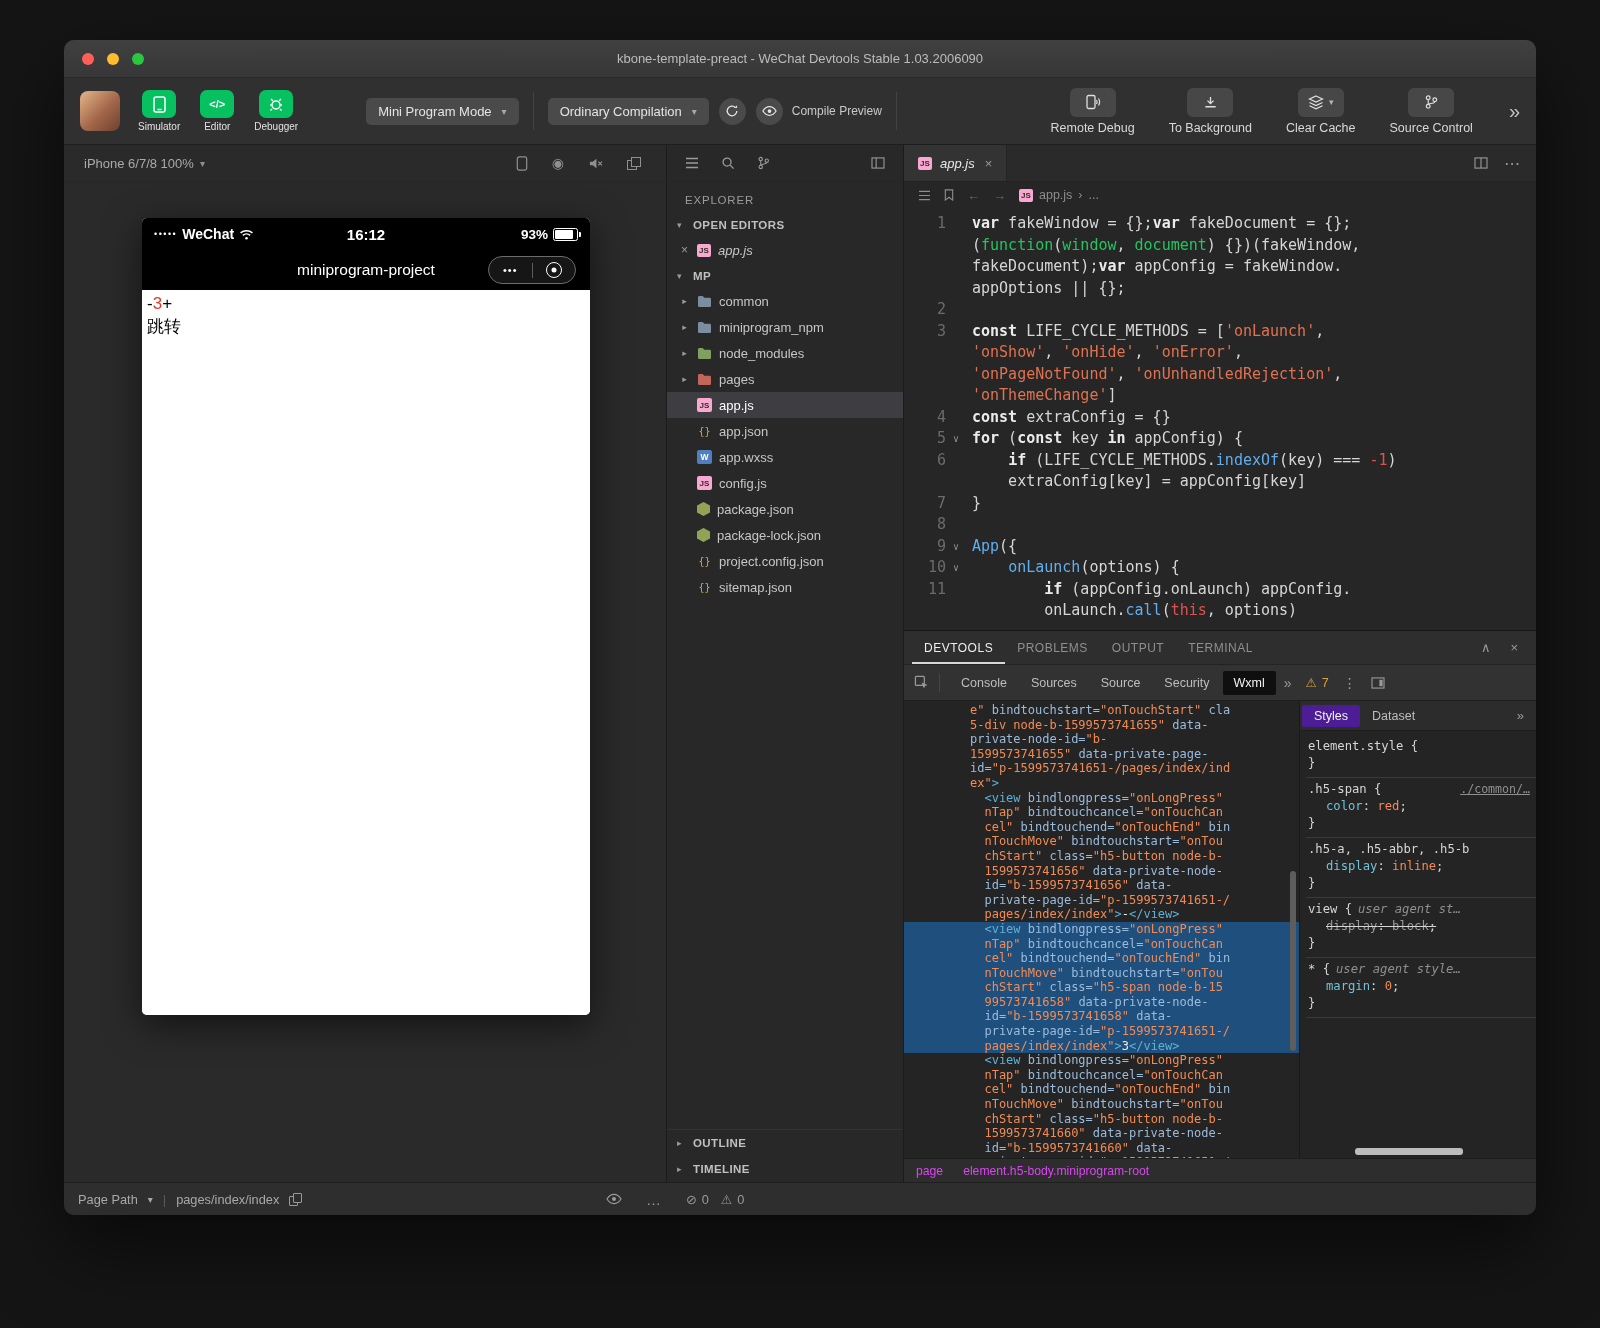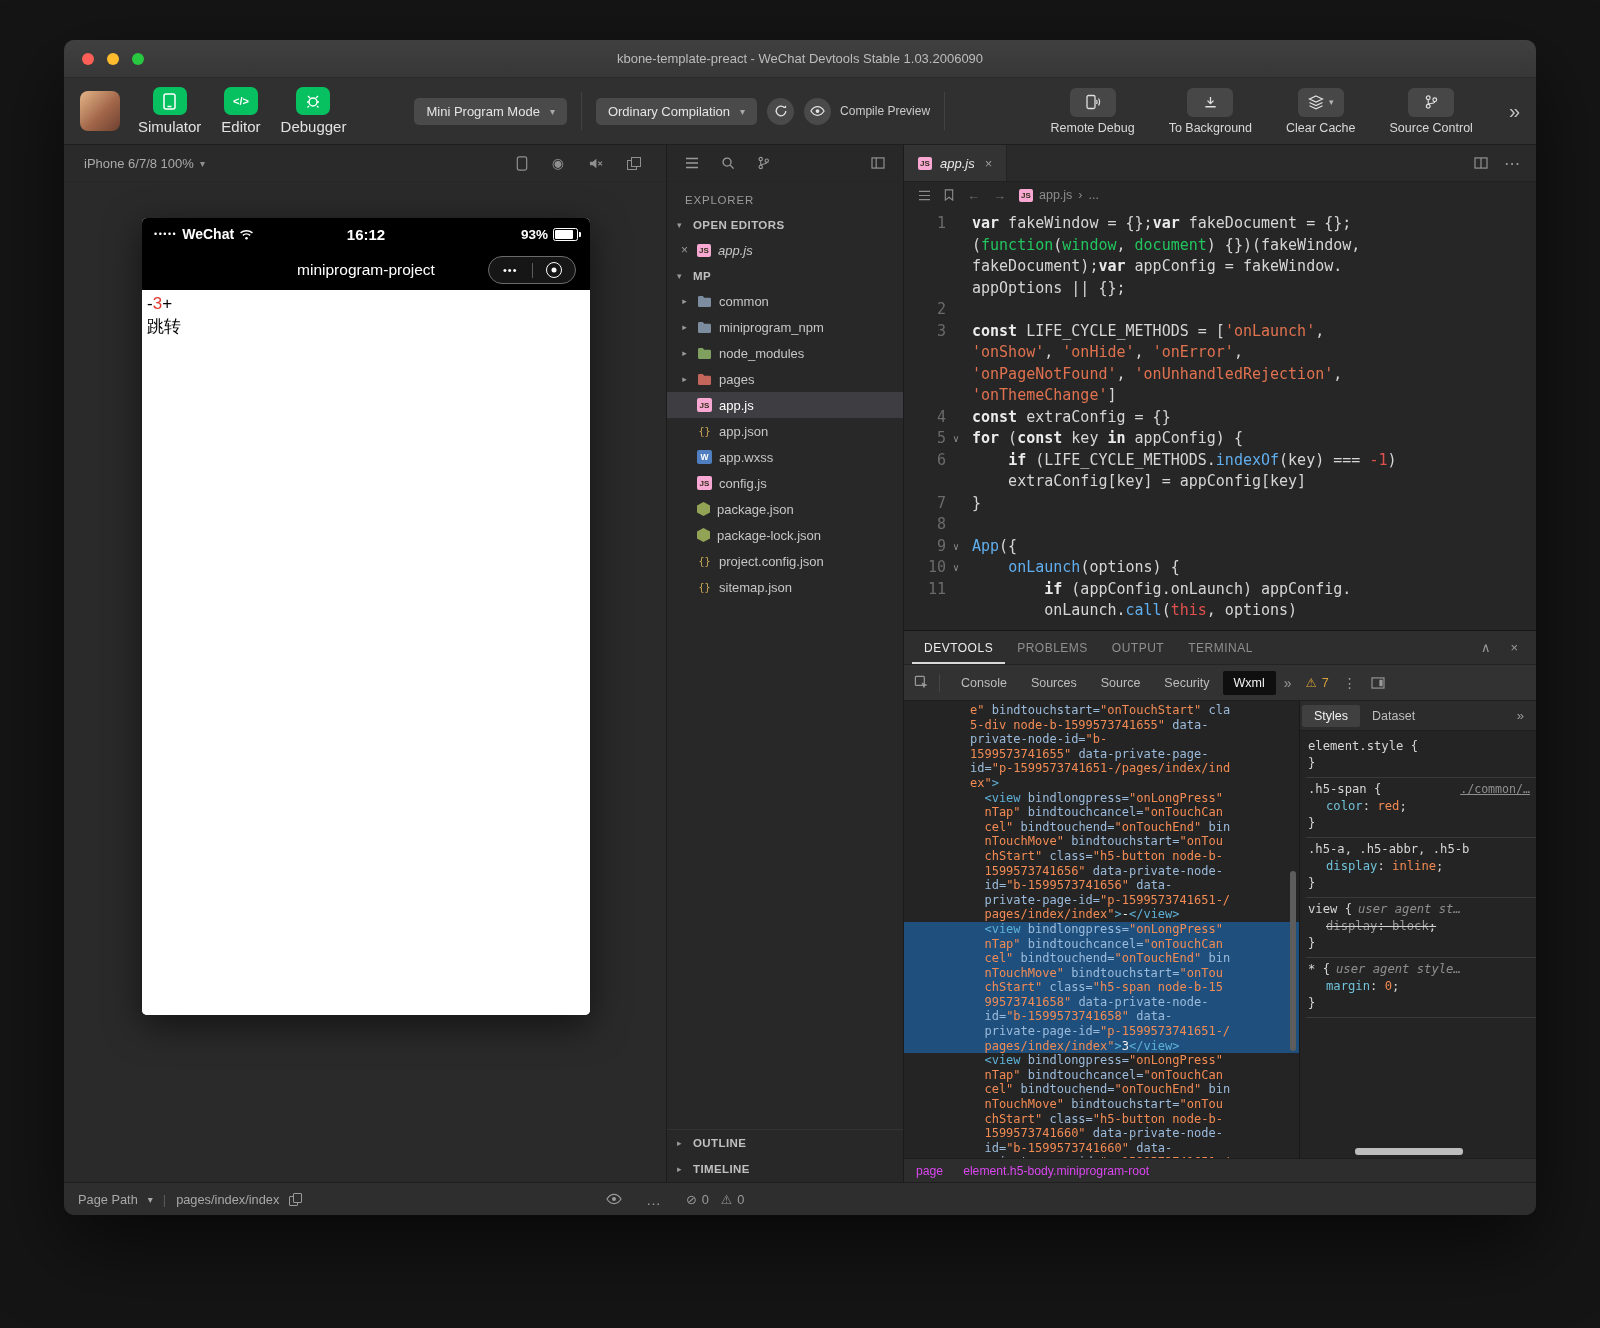--- a/index.html
+++ b/index.html
@@ -10,21 +10,21 @@
   .tl{position:absolute;left:18px;top:13px;display:flex;gap:13px;}
   .tl i{width:12px;height:12px;border-radius:50%;display:block;}
   .tl .r{background:#ff5f57}.tl .y{background:#febc2e}.tl .g{background:#28c840}
   .title{font-size:13px;color:#bcbcbc;}
   
   .toolbar{height:67px;background:#303030;border-bottom:1px solid #1e1e1e;box-sizing:border-box;display:flex;align-items:center;padding:0 16px;gap:14px;}
   .avatar{width:40px;height:40px;border-radius:8px;background:linear-gradient(135deg,#d9a87e 10%,#a2674a 55%,#6e4030);flex-shrink:0;}
   .tool-nav{display:flex;gap:20px;margin-left:4px;}
   .tnav{display:flex;flex-direction:column;align-items:center;gap:3px;}
   .tnav .ic{width:34px;height:28px;border-radius:7px;background:#07c160;color:#fff;display:flex;align-items:center;justify-content:center;font-size:11px;font-weight:700;}
-  .tnav .lb{font-size:15px;color:#e2e2e2;white-space:nowrap;}
+  .tnav .lb{font-size:10px;color:#e2e2e2;white-space:nowrap;}
   .dd{height:27px;background:#4a4a4a;border-radius:5px;display:flex;align-items:center;padding:0 12px;gap:10px;font-size:13px;color:#e4e4e4;white-space:nowrap;}
   .dd .caret{color:#a8a8a8;font-size:10px;}
   .dd.mode{margin-left:54px;}
   .vsep{width:1px;height:38px;background:#424242;flex-shrink:0;}
   .compile-group{display:flex;align-items:flex-start;gap:10px;}
   .cg-right{display:flex;align-items:center;gap:9px;}
   .cg-icons{display:flex;gap:10px;}
   .cbtn{width:27px;height:27px;border-radius:50%;background:#4a4a4a;color:#e4e4e4;display:flex;align-items:center;justify-content:center;}
   .cg-label{font-size:12px;color:#c9c9c9;white-space:nowrap;}
   .tool-actions{display:flex;gap:34px;margin-left:auto;align-items:flex-start;}
@@ -122,21 +122,21 @@
   .wl{white-space:pre;padding-left:66px;}
   .wl.hl{background:#1f507d;}
   .x-t{color:#5db0d7;}
   .x-a{color:#9bbbdc;}
   .x-v{color:#f28b54;}
   .x-w{color:#ededed;}
   .wxml-sb{position:absolute;right:3px;top:170px;width:6px;height:180px;background:#5d5d5d;border-radius:3px;}
   .styles{width:237px;border-left:1px solid #191919;background:#242424;box-sizing:border-box;display:flex;flex-direction:column;position:relative;}
   .st-tabs{height:30px;background:#2c2c2c;border-bottom:1px solid #1e1e1e;box-sizing:border-box;display:flex;align-items:center;padding:0 2px;}
   .st-tab{padding:4px 12px;font-size:12.5px;color:#bdbdbd;}
-  .st-tab.active{background:#404040;color:#f2f2f2;border-radius:2px;}
+  .st-tab.active{background:#4c1d95;color:#f2f2f2;border-radius:2px;}
   .st-more{margin-left:auto;color:#9a9a9a;padding-right:10px;font-size:13px;}
   .st-body{flex:1;overflow:hidden;font-family:"DejaVu Sans Mono",monospace;font-size:12.2px;line-height:17px;padding:4px 0 0 6px;color:#d6d6d6;}
   .rule{border-bottom:1px solid #3a3a3a;padding:3px 6px 5px 2px;}
   .r-head{display:flex;overflow:hidden;white-space:nowrap;}
   .r-sel{white-space:pre;}
   .r-link{margin-left:auto;color:#8f8f8f;text-decoration:underline;font-size:11.6px;white-space:nowrap;}
   .r-origin{margin-left:6px;color:#8f8f8f;font-style:italic;white-space:nowrap;overflow:hidden;}
   .r-prop{padding-left:18px;}
   .r-prop .pn{color:#6fc2d8;}
   .r-prop .pv{color:#f28b54;}

